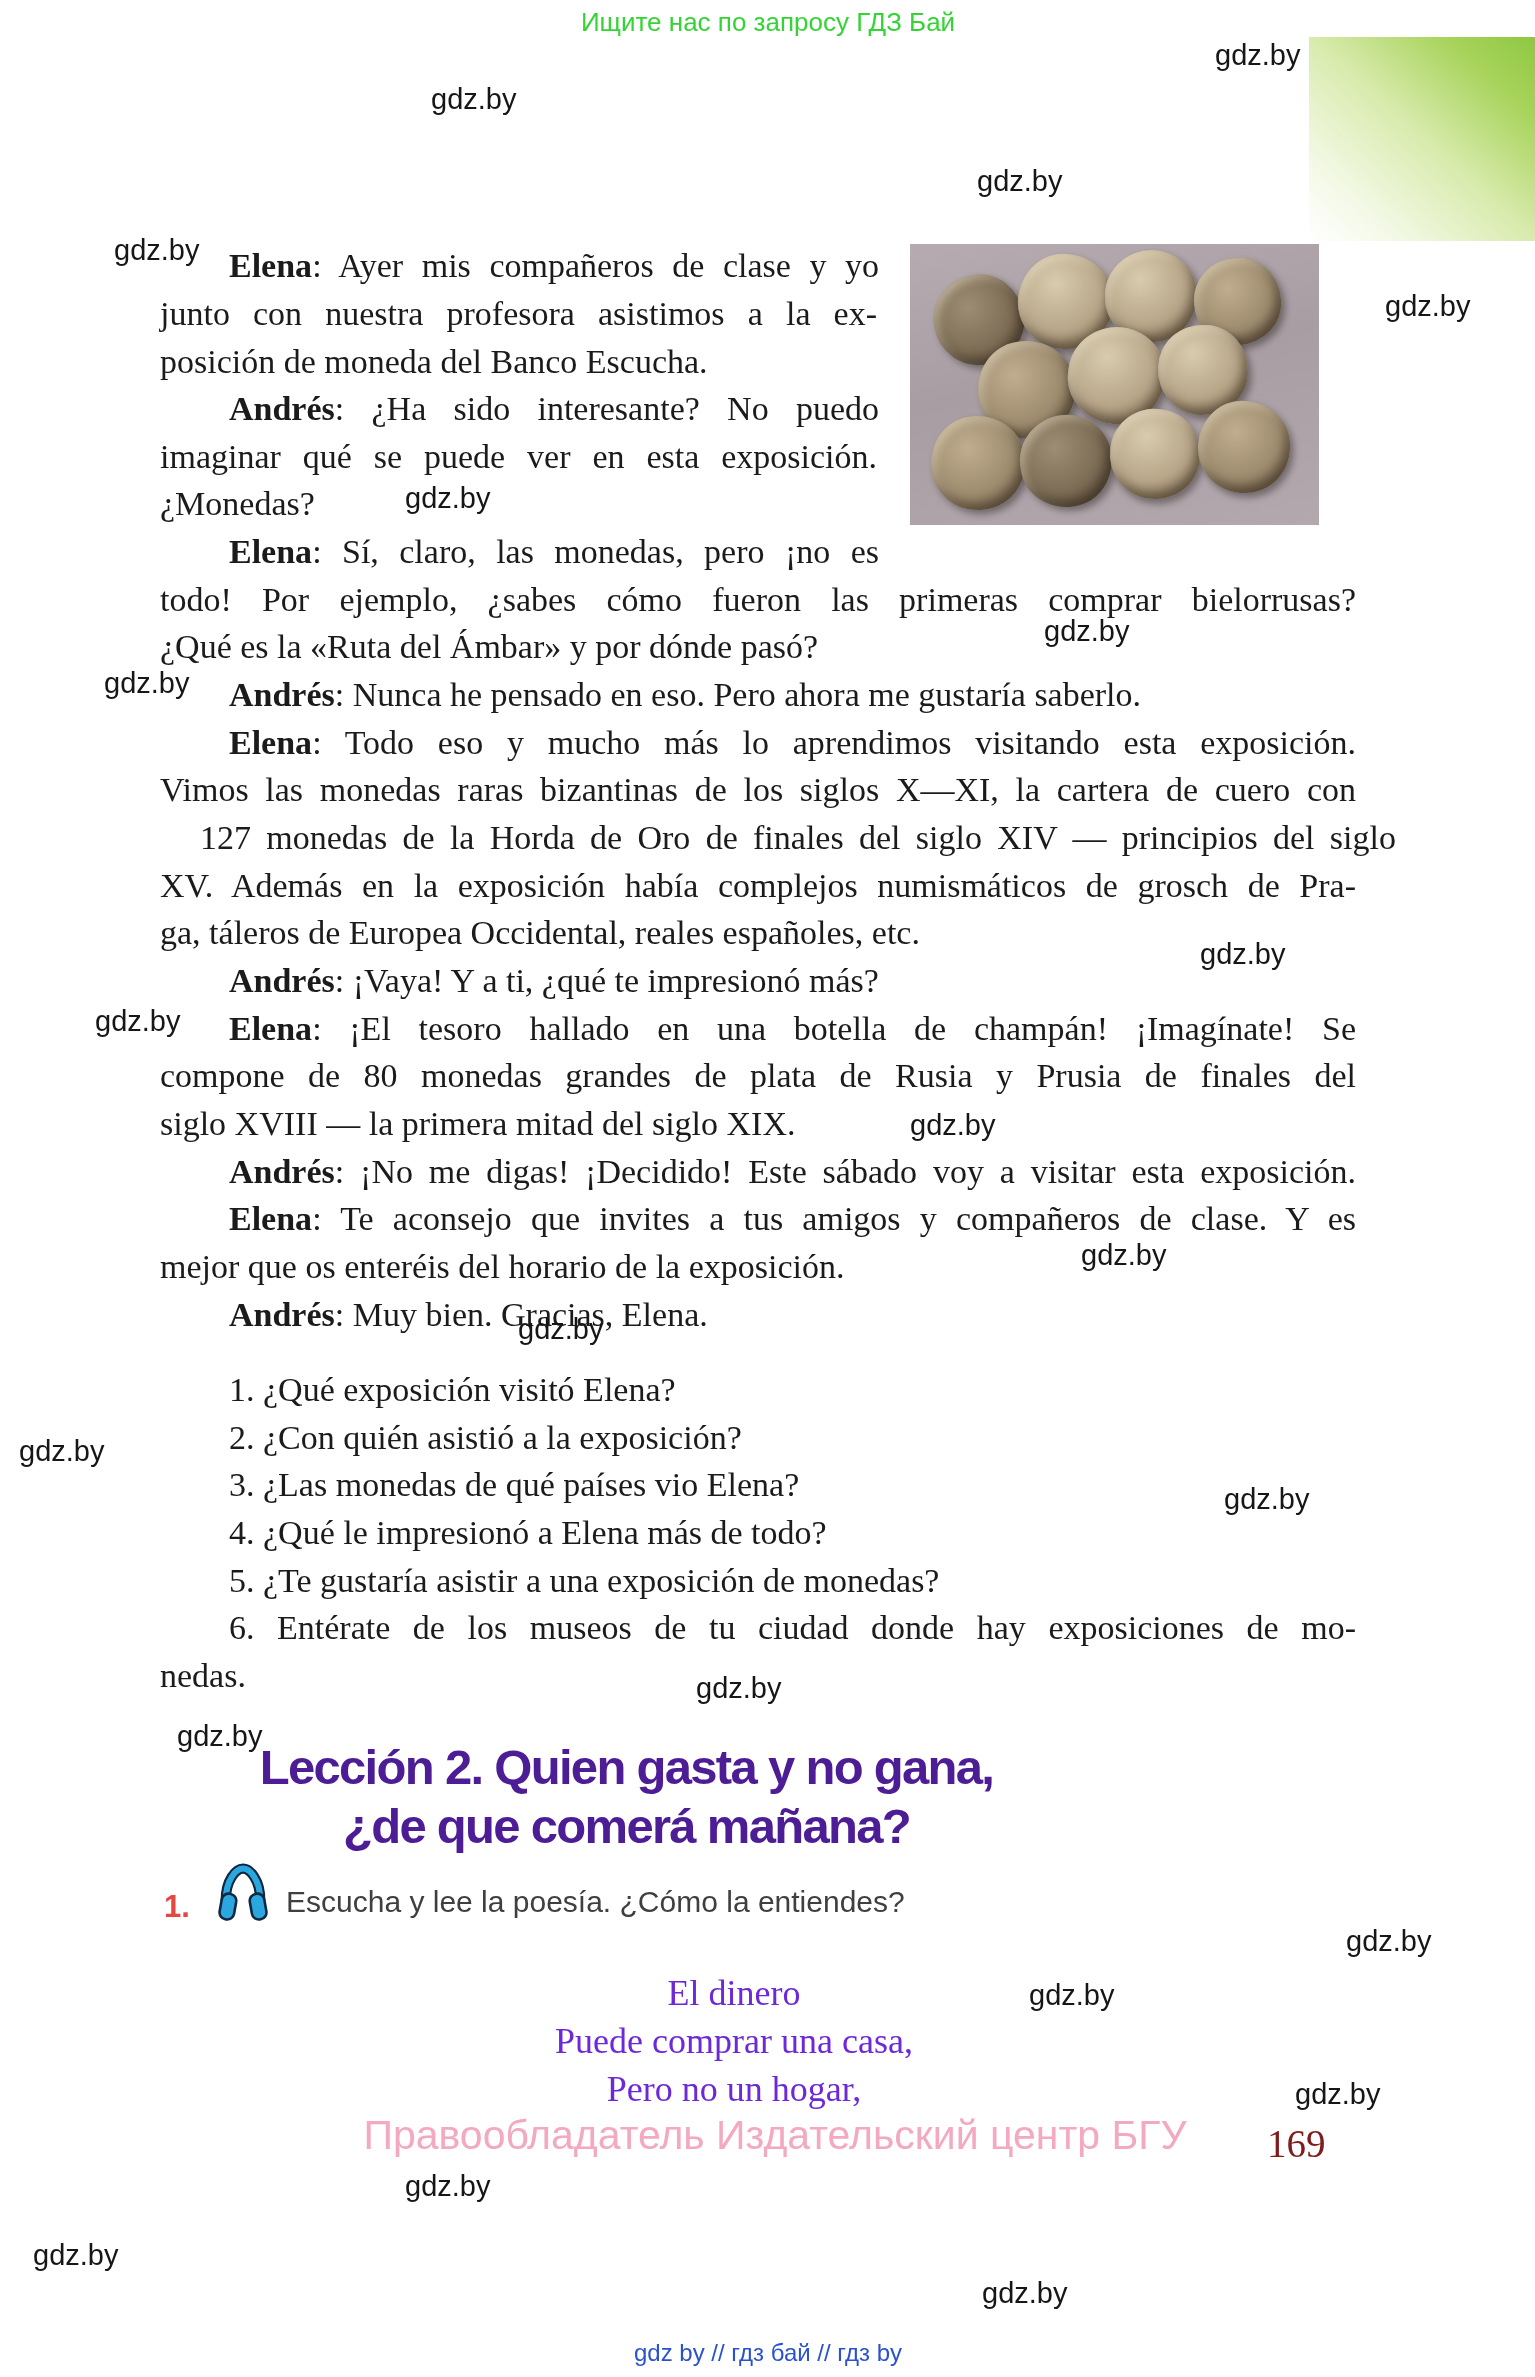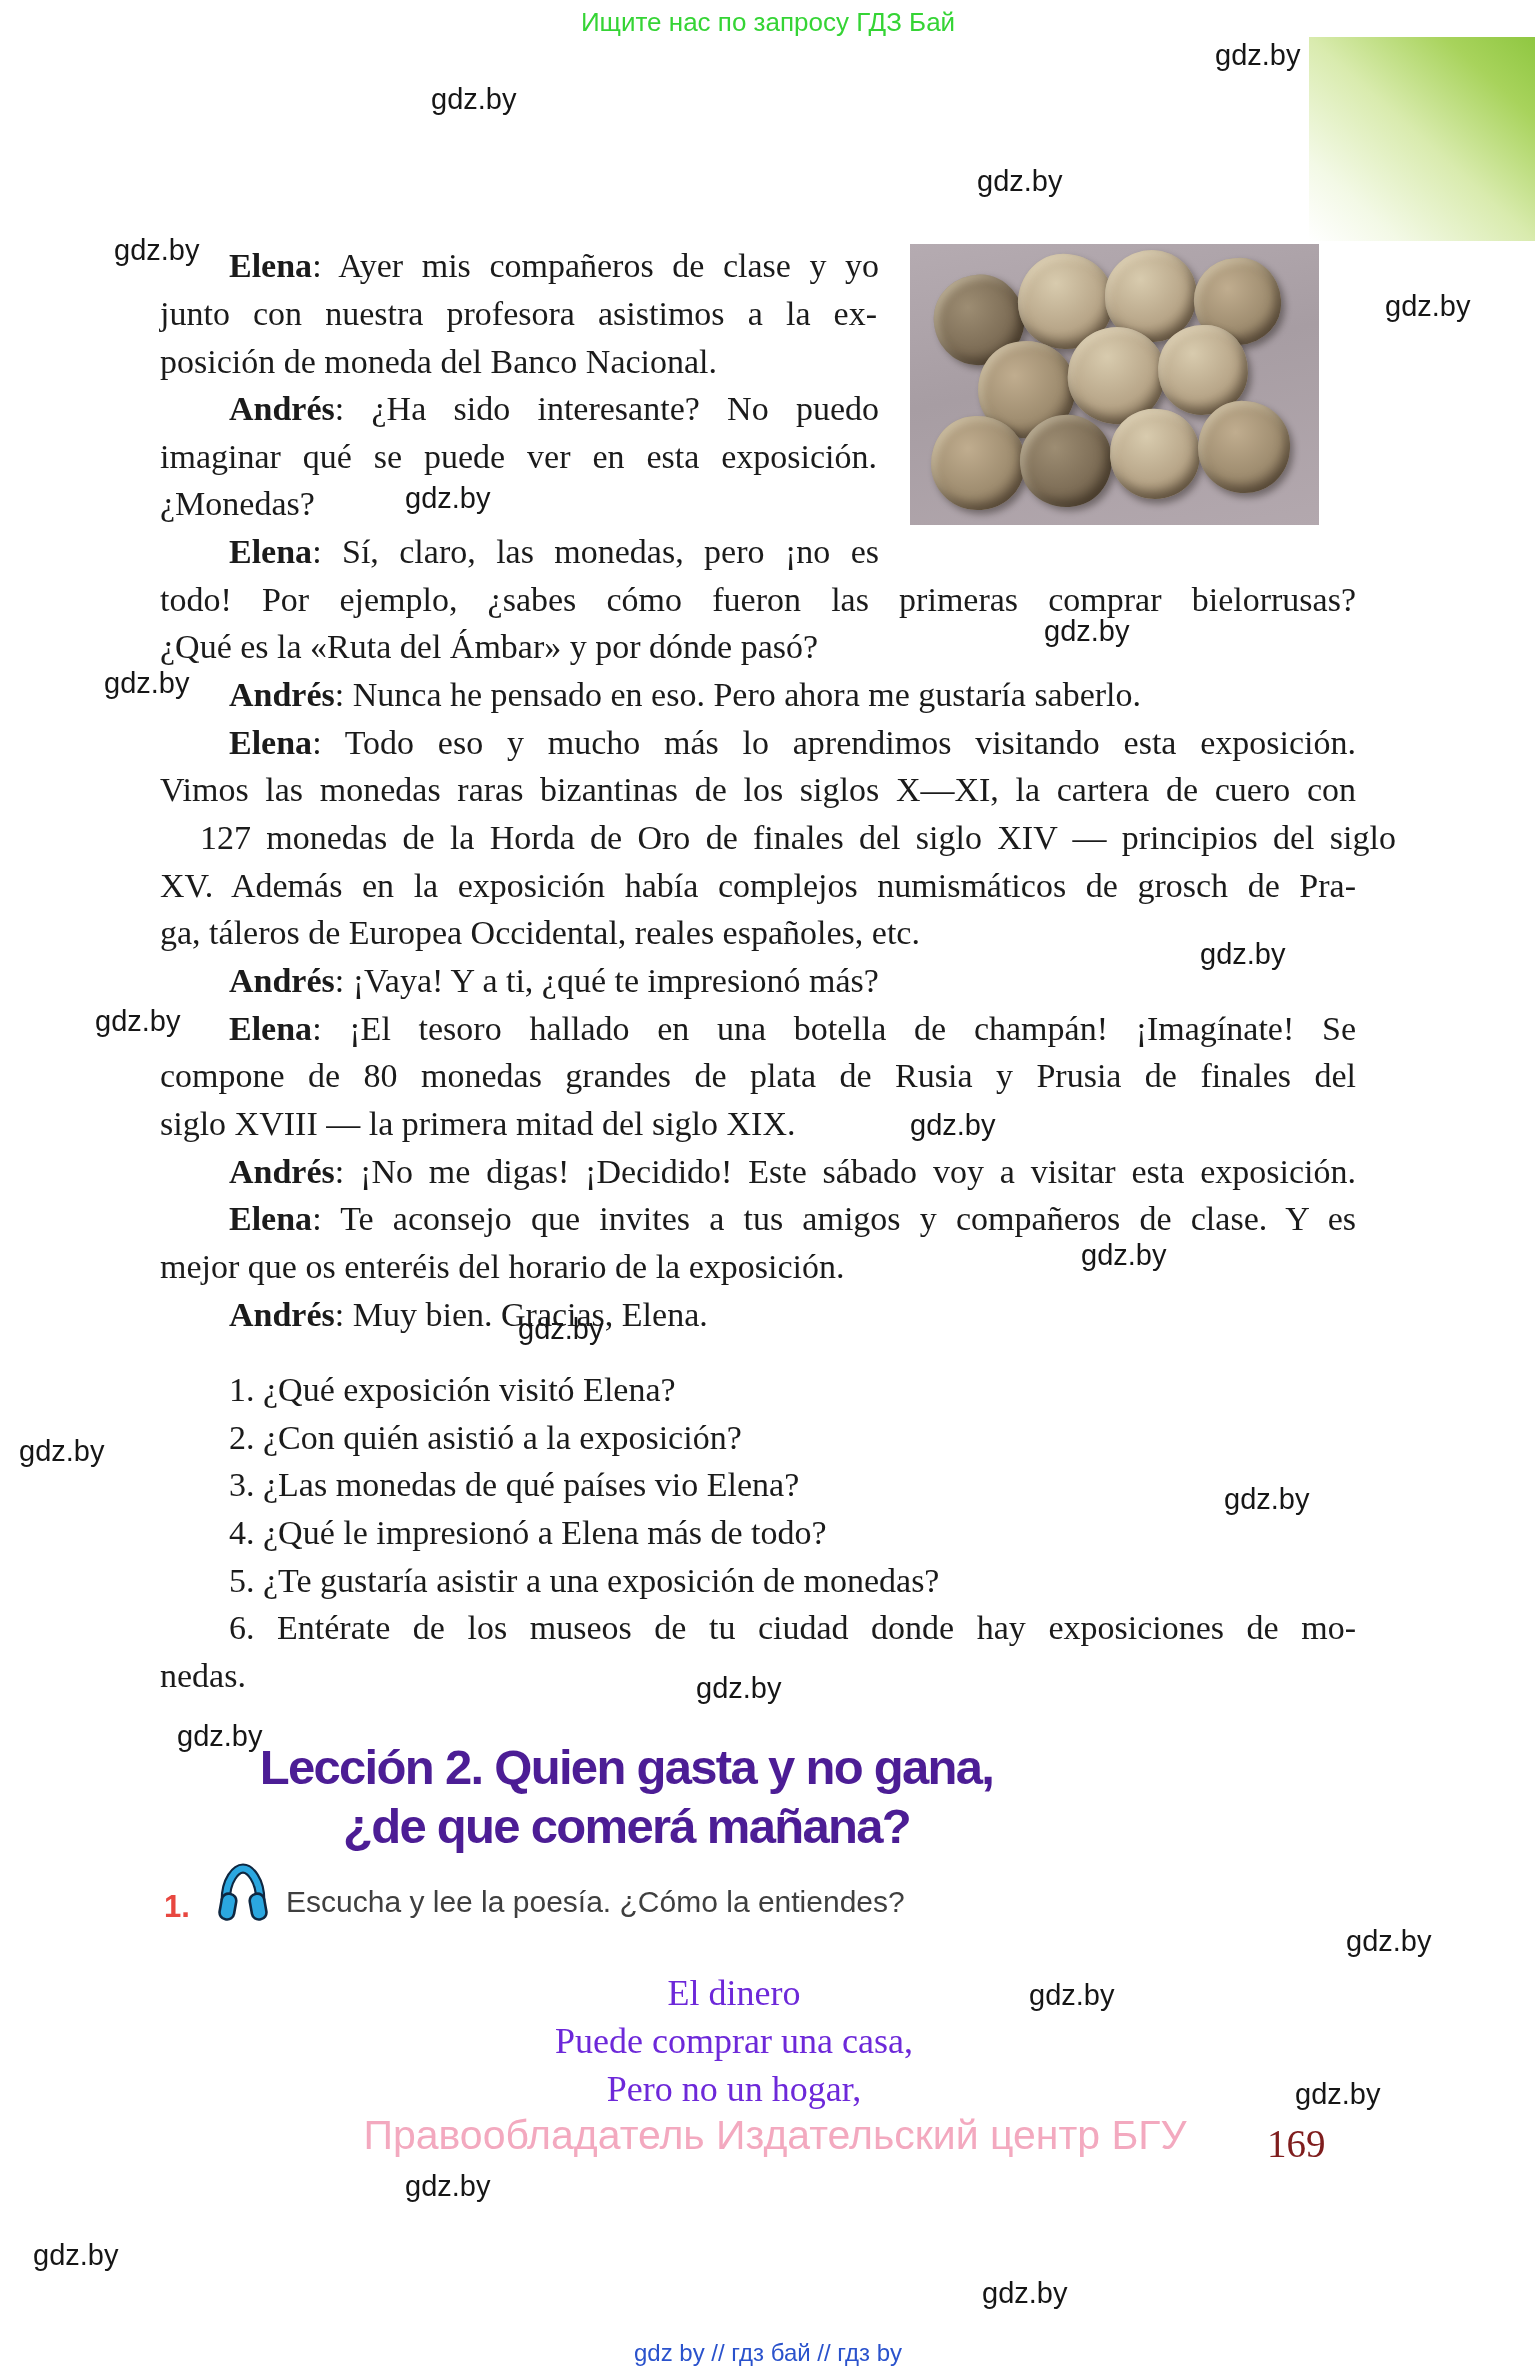--- a/index.html
+++ b/index.html
@@ -43,21 +43,21 @@
       <div class="coin c0" style="left: 248px; top: 81px; width: 90px; height: 90px; border-radius: 50% 48% 52% 50% / 49% 52% 48% 51%; transform: rotate(2deg);"></div>
       <div class="coin c1" style="left: 21px; top: 172px; width: 94px; height: 94px; border-radius: 48% 52% 50% 50% / 52% 48% 50% 50%; transform: rotate(-3deg);"></div>
       <div class="coin c2" style="left: 110px; top: 171px; width: 92px; height: 92px; border-radius: 52% 50% 48% 52% / 50% 49% 53% 48%; transform: rotate(-8deg);"></div>
       <div class="coin c0" style="left: 200px; top: 165px; width: 90px; height: 90px; border-radius: 50% 48% 52% 50% / 49% 52% 48% 51%; transform: rotate(8deg);"></div>
       <div class="coin c1" style="left: 288px; top: 157px; width: 92px; height: 92px; border-radius: 48% 52% 50% 50% / 52% 48% 50% 50%; transform: rotate(3deg);"></div>
     </div>
 
   <div id="dialogue">
       <div class="tline just" style="left: 229px; top: 245px; width: 650px;"><b>Elena</b>: Ayer mis compañeros de clase y yo</div>
       <div class="tline just" style="left: 160px; top: 293px; width: 717px;">junto con nuestra profesora asistimos a la ex-</div>
-      <div class="tline" style="left: 160px; top: 341px;">posición de moneda del Banco Nacional.</div>
+      <div class="tline" style="left: 160px; top: 341px;">posición de moneda del Banco Escucha.</div>
       <div class="tline just" style="left: 229px; top: 388px; width: 650px;"><b>Andrés</b>: ¿Ha sido interesante? No puedo</div>
       <div class="tline just" style="left: 160px; top: 436px; width: 717px;">imaginar qué se puede ver en esta exposición.</div>
       <div class="tline" style="left: 160px; top: 483px;">¿Monedas?</div>
       <div class="tline just" style="left: 229px; top: 531px; width: 650px;"><b>Elena</b>: Sí, claro, las monedas, pero ¡no es</div>
       <div class="tline just" style="left: 160px; top: 579px; width: 1196px;">todo! Por ejemplo, ¿sabes cómo fueron las primeras comprar bielorrusas?</div>
       <div class="tline" style="left: 160px; top: 626px;">¿Qué es la «Ruta del Ámbar» y por dónde pasó?</div>
       <div class="tline" style="left: 229px; top: 674px;"><b>Andrés</b>: Nunca he pensado en eso. Pero ahora me gustaría saberlo.</div>
       <div class="tline just" style="left: 229px; top: 722px; width: 1127px;"><b>Elena</b>: Todo eso y mucho más lo aprendimos visitando esta exposición.</div>
       <div class="tline just" style="left: 160px; top: 769px; width: 1196px;">Vimos las monedas raras bizantinas de los siglos X—XI, la cartera de cuero con</div>
       <div class="tline just" style="left: 160px; top: 817px; width: 1196px; margin-left: 40px;">127 monedas de la Horda de Oro de finales del siglo XIV — principios del siglo</div>

